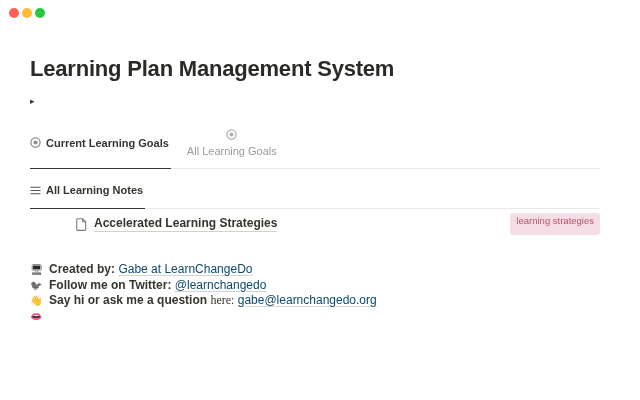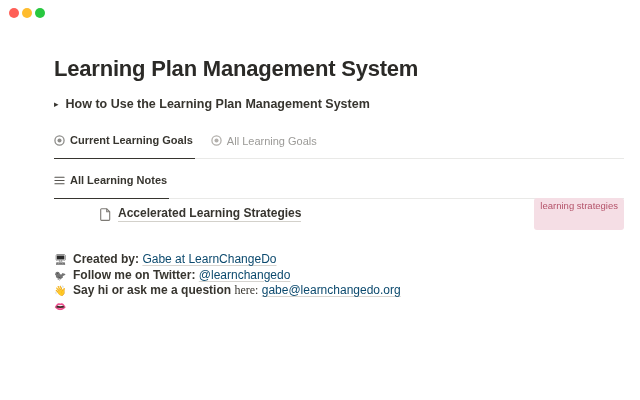--- a/index.html
+++ b/index.html
@@ -15,21 +15,21 @@
     position: absolute; top: 0; left: 0; right: 0; height: 28px;
     background: #ffffff;
   }
   .traffic-lights { position: absolute; top: 8px; left: 9px; display: flex; gap: 3px; }
   .traffic-lights .dot { width: 10px; height: 10px; border-radius: 50%; }
   .dot-red { background: #ff5f57; }
   .dot-yellow { background: #febc2e; }
   .dot-green { background: #28c840; }
 
   .content {
-    position: absolute; top: 56px; left: 54px; width: 570px;
+    position: absolute; top: 56px; left: 30px; width: 570px;
   }
   .page-title {
     font-size: 22px; font-weight: 700; letter-spacing: -0.2px; color: #2b2a27;
   }
   .toggle-block {
     margin-top: 15px; display: flex; align-items: center; gap: 7px;
     font-size: 12.5px; font-weight: 700; color: #37352f;
   }
   .toggle-arrow { font-size: 9px; color: #37352f; line-height: 1; }
 
@@ -40,36 +40,36 @@
   }
   .tab {
     display: flex; align-items: center; gap: 5px;
     font-size: 11px; padding: 3px 2px 12px 0;
     margin-bottom: -1px; white-space: nowrap;
   }
   .tab.active {
     font-weight: 700; color: #37352f;
     border-bottom: 1.5px solid #37352f;
   }
-  .tab.inactive { font-weight: 400; color: #9b9a97; }
+  .tab.inactive { font-weight: 400; color: #9b9a97; flex-direction: column; }
   .tab .tab-icon { display: inline-flex; opacity: 0.85; }
 
   .tabs-row-2 { margin-top: 12px; }
 
   .list-row {
     margin-top: 1px; height: 28px;
     display: flex; align-items: center; justify-content: space-between;
   }
   .row-main { display: flex; align-items: center; gap: 7px; padding-left: 46px; }
   .row-title {
     font-size: 12px; font-weight: 600; color: #37352f;
     border-bottom: 1px solid #d3d1cb; padding-bottom: 1px;
   }
   .tag-pill {
-    font-size: 9.5px; line-height: 1; padding: 3px 6px 20px;
+    font-size: 9.5px; line-height: 1; padding: 3px 6px 10px;
     border-radius: 3px; background: #f5dee5; color: #b4536a;
     white-space: nowrap;
   }
 
   .footer { margin-top: 24px; }
   .footer-line {
     display: flex; align-items: baseline; gap: 6px;
     font-size: 12px; line-height: 15.5px; color: #37352f;
   }
   .footer-line .emoji { font-size: 10px; width: 13px; text-align: center; }
@@ -95,21 +95,20 @@
     <div class="dot dot-green"></div>
   </div>
 </div>
 
 <div class="content">
 
   <div class="page-title">Learning Plan Management System</div>
 
   <div class="toggle-block">
     <span class="toggle-arrow">▸</span>
-    <span>How to Use the Learning Plan Management System</span>
   </div>
 
   <div class="tabs-row">
     <div class="tab active">
       <span class="tab-icon">
         <svg width="11" height="11" viewBox="0 0 12 12">
             <circle cx="6" cy="6" r="5" fill="none" stroke="#787774" stroke-width="1.4"></circle>
             <circle cx="6" cy="6" r="2.2" fill="#787774"></circle>
           </svg>
       </span>

